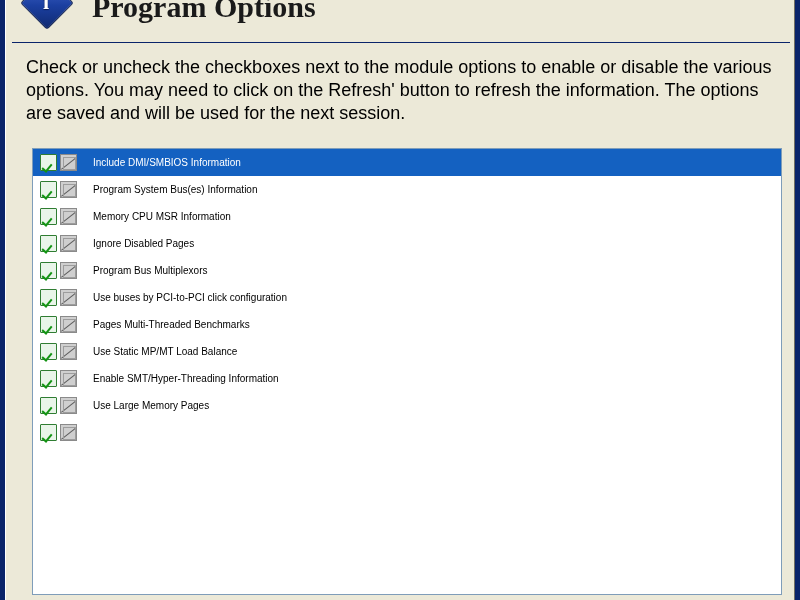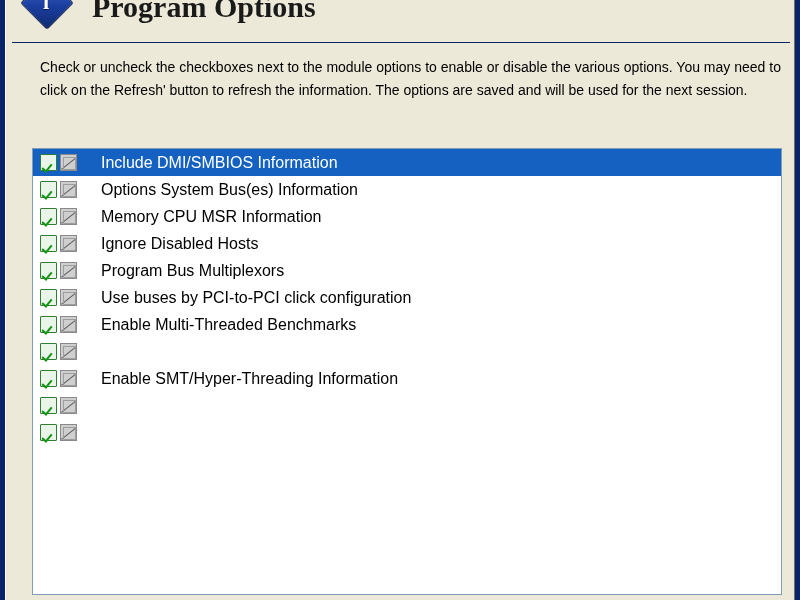--- a/index.html
+++ b/index.html
@@ -99,24 +99,24 @@
     left: 6px;
     top: 42px;
     width: 778px;
     height: 1px;
     background: #0a246a;
   }
 
   
   #description {
     position: absolute;
-    left: 34px;
+    left: 20px;
     top: 56px;
     width: 758px;
-    font-size: 14px;
+    font-size: 18px;
     line-height: 23px;
     color: #000000;
   }
 
   
   #options-box {
     position: absolute;
     left: 26px;
     top: 148px;
     width: 750px;
@@ -184,22 +184,22 @@
   .modicon::after {
     content: "";
     position: absolute;
     left: 2px;
     top: 2px;
     width: 11px;
     height: 11px;
     border: 1px solid #9d9d9d;
   }
   .opt-label {
-    margin-left: 24px;
-    font-size: 16px;
+    margin-left: 16px;
+    font-size: 10px;
     color: #000000;
     white-space: nowrap;
     text-align: right;
   }
 </style>
 </head>
 <body>
 
 <div id="window">
   <div id="page">
@@ -221,67 +221,69 @@
 
       <div class="opt-row selected">
         <span class="check"></span>
         <span class="modicon"></span>
         <span class="opt-label">Include DMI/SMBIOS Information</span>
       </div>
 
       <div class="opt-row">
         <span class="check"></span>
         <span class="modicon"></span>
-        <span class="opt-label">Options System Bus(es) Information</span>
+        <span class="opt-label">Program System Bus(es) Information</span>
       </div>
 
       <div class="opt-row">
         <span class="check"></span>
         <span class="modicon"></span>
         <span class="opt-label">Memory CPU MSR Information</span>
       </div>
 
       <div class="opt-row">
         <span class="check"></span>
         <span class="modicon"></span>
-        <span class="opt-label">Ignore Disabled Hosts</span>
+        <span class="opt-label">Ignore Disabled Pages</span>
       </div>
 
       <div class="opt-row">
         <span class="check"></span>
         <span class="modicon"></span>
         <span class="opt-label">Program Bus Multiplexors</span>
       </div>
 
       <div class="opt-row">
         <span class="check"></span>
         <span class="modicon"></span>
         <span class="opt-label">Use buses by PCI-to-PCI click configuration</span>
       </div>
 
       <div class="opt-row">
         <span class="check"></span>
         <span class="modicon"></span>
-        <span class="opt-label">Enable Multi-Threaded Benchmarks</span>
-      </div>
-
-      <div class="opt-row">
-        <span class="check"></span>
-        <span class="modicon"></span>
+        <span class="opt-label">Pages Multi-Threaded Benchmarks</span>
+      </div>
+
+      <div class="opt-row">
+        <span class="check"></span>
+        <span class="modicon"></span>
+        <span class="opt-label">Use Static MP/MT Load Balance</span>
       </div>
 
       <div class="opt-row">
         <span class="check"></span>
         <span class="modicon"></span>
         <span class="opt-label">Enable SMT/Hyper-Threading Information</span>
       </div>
 
       <div class="opt-row">
         <span class="check"></span>
         <span class="modicon"></span>
+        <span class="opt-label">Use Large Memory Pages</span>
       </div>
 
       <div class="opt-row">
         <span class="check"></span>
         <span class="modicon"></span>
       </div>
 
     </div>
   </div>
 </div>

